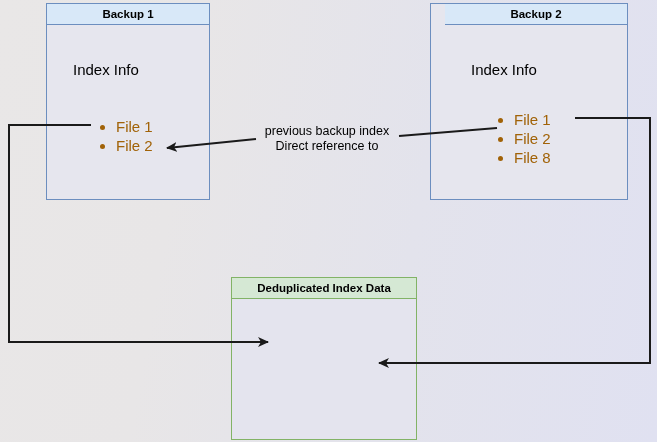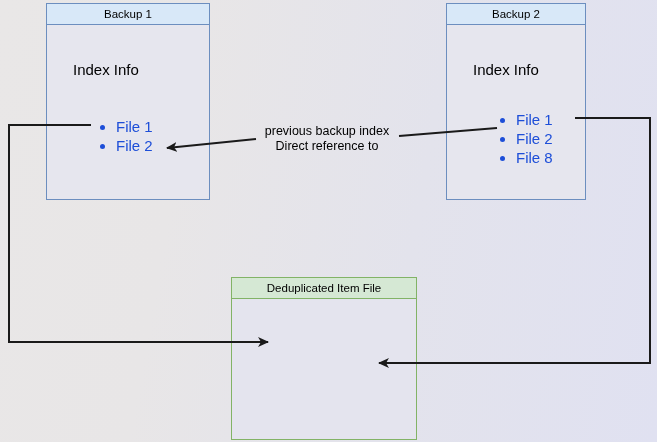--- a/index.html
+++ b/index.html
@@ -30,21 +30,21 @@
     border-style: solid;
     border-width: 1px;
   }
   .box-title {
     box-sizing: border-box;
     width: 100%;
     height: 21px;
     line-height: 20px;
     text-align: center;
     font-size: 11.5px;
-    font-weight: normal;
+    font-weight: bold;
     color: #000000;
     border-bottom-style: solid;
     border-bottom-width: 1px;
   }
   .box-body {
     position: relative;
     width: 100%;
     height: calc(100% - 21px);
     box-sizing: border-box;
   }
@@ -75,21 +75,21 @@
     color: #000;
     white-space: nowrap;
   }
 
   ul.filelist {
     position: absolute;
     margin: 0;
     padding: 0 0 0 16px;
     list-style: disc;
     font-size: 15px;
-    color: #1d4ed8;
+    color: #a16207;
   }
   ul.filelist li {
     line-height: 19px;
     white-space: nowrap;
   }
 
   .anno {
     position: absolute;
     font-size: 12.5px;
     line-height: 15px;
@@ -116,34 +116,34 @@
     <div class="box-title">Backup 1</div>
     <div class="box-body">
       <div class="heading" style="left:26px; top:36px;">Index Info</div>
       <ul class="filelist" style="left:53px; top:92px;">
         <li>File 1</li>
         <li>File 2</li>
       </ul>
     </div>
   </div>
 
-  <div class="box blue" style="left:446px; top:3px; width:140px; height:197px;">
+  <div class="box blue" style="left:430px; top:3px; width:198px; height:197px;padding-left:14px;">
     <div class="box-title">Backup 2</div>
     <div class="box-body">
       <div class="heading" style="left:26px; top:36px;">Index Info</div>
       <ul class="filelist" style="left:53px; top:85px;">
         <li>File 1</li>
         <li>File 2</li>
         <li>File 8</li>
       </ul>
     </div>
   </div>
 
   <div class="box green" style="left:231px; top:277px; width:186px; height:163px;">
-    <div class="box-title">Deduplicated Item File</div>
+    <div class="box-title">Deduplicated Index Data</div>
   </div>
 
   <svg class="edges" viewBox="0 0 657 442">
     <defs>
       <marker id="arrowEnd" markerWidth="12" markerHeight="10" refX="10" refY="5" orient="auto" markerUnits="userSpaceOnUse">
         <path d="M0,0 L11,5 L0,10 L3,5 Z" fill="#1a1a1a"></path>
       </marker>
     </defs>
 
     <path d="M91,125 L9,125 L9,342 L268,342" fill="none" stroke="#1a1a1a" stroke-width="2" marker-end="url(#arrowEnd)"></path>

